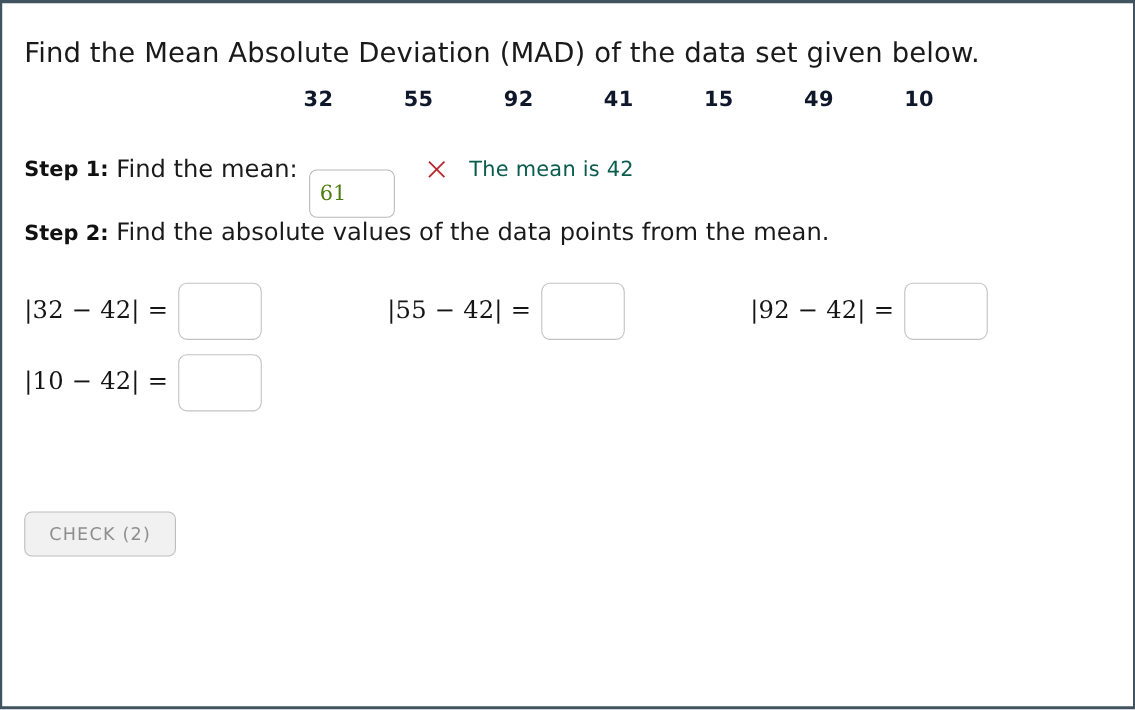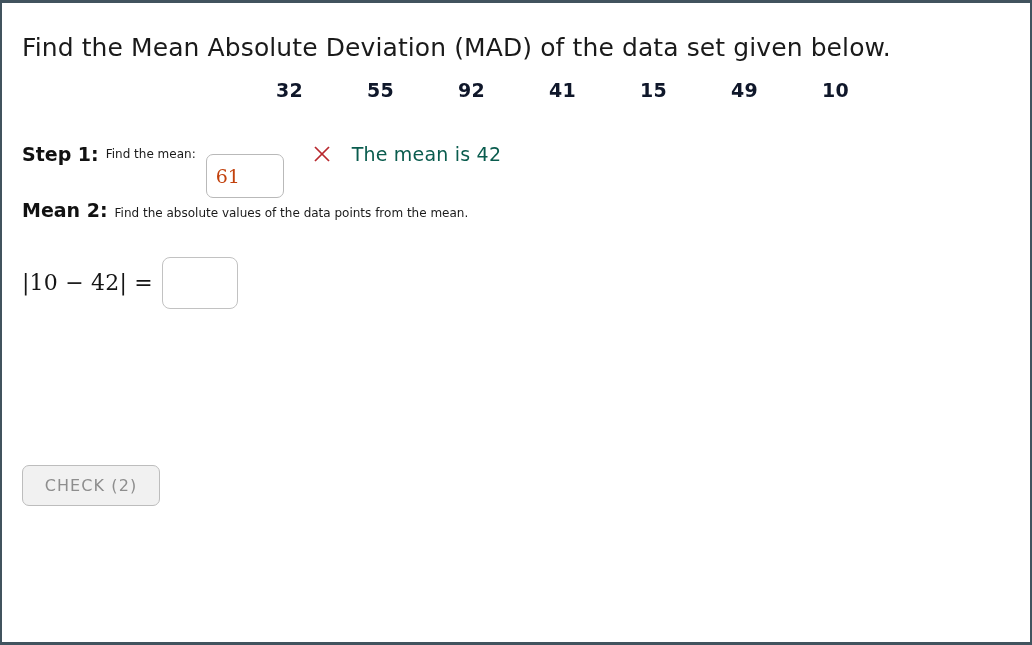--- a/index.html
+++ b/index.html
@@ -66,34 +66,34 @@
     align-items: center;
     height: 32px;
   }
   .step-label {
     font-size: 19px;
     font-weight: bold;
     color: #111111;
     margin-right: 7px;
   }
   .step-text {
-    font-size: 12px;
+    font-size: 22px;
     color: #1a1a1a;
   }
   .mean-input {
     width: 78px;
     height: 44px;
     box-sizing: border-box;
     margin-left: 10px;
     border: 1px solid #b9b9b9;
     border-radius: 7px;
     background: #ffffff;
     font-family: "DejaVu Serif", serif;
     font-size: 19px;
-    color: #c2410c;
+    color: #4d7c0f;
     padding: 0 9px;
     outline: none;
     margin-top: 44px;
   }
   .cross-icon {
     margin-left: 28px;
     display: inline-flex;
     align-items: center;
     justify-content: center;
     width: 20px;
@@ -212,26 +212,40 @@
       <span class="cross-icon">
         <svg width="20" height="20" viewBox="0 0 20 20" aria-hidden="true">
           <line x1="3" y1="3" x2="17" y2="17" stroke="#b8282e" stroke-width="1.7"></line>
           <line x1="17" y1="3" x2="3" y2="17" stroke="#b8282e" stroke-width="1.7"></line>
         </svg>
       </span>
       <span class="feedback"><span>The mean is </span><b>42</b></span>
     </div>
 
     <div class="step2">
-      <span class="step-label">Mean 2:</span>
+      <span class="step-label">Step 2:</span>
       <span class="step-text">Find the absolute values of the data points from the mean.</span>
     </div>
 
     <div class="grid">
 
+      <div class="grid-row">
+        <div class="cell">
+          <span class="expr">|32 − 42| =</span>
+          <input class="answer-input" type="text" value="" style="">
+        </div>
+        <div class="cell">
+          <span class="expr">|55 − 42| =</span>
+          <input class="answer-input" type="text" value="" style="">
+        </div>
+        <div class="cell">
+          <span class="expr">|92 − 42| =</span>
+          <input class="answer-input" type="text" value="" style="">
+        </div>
+      </div>
 
 
       <div class="grid-row">
         <div class="cell">
           <span class="expr">|10 − 42| =</span>
           <input class="answer-input" type="text" value="" style="">
         </div>
         <div class="cell empty"></div>
         <div class="cell empty"></div>
       </div>

